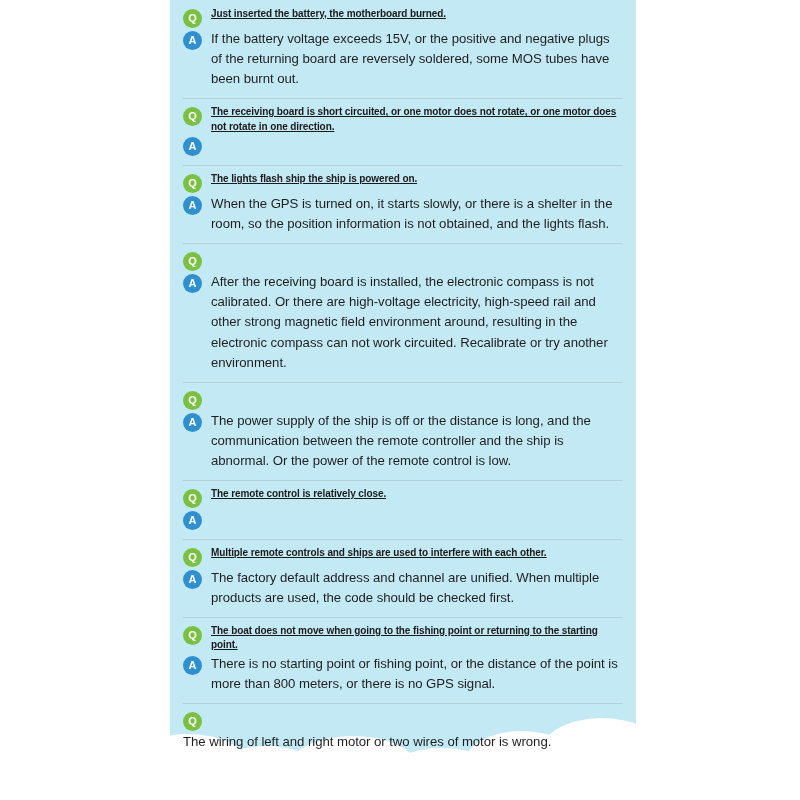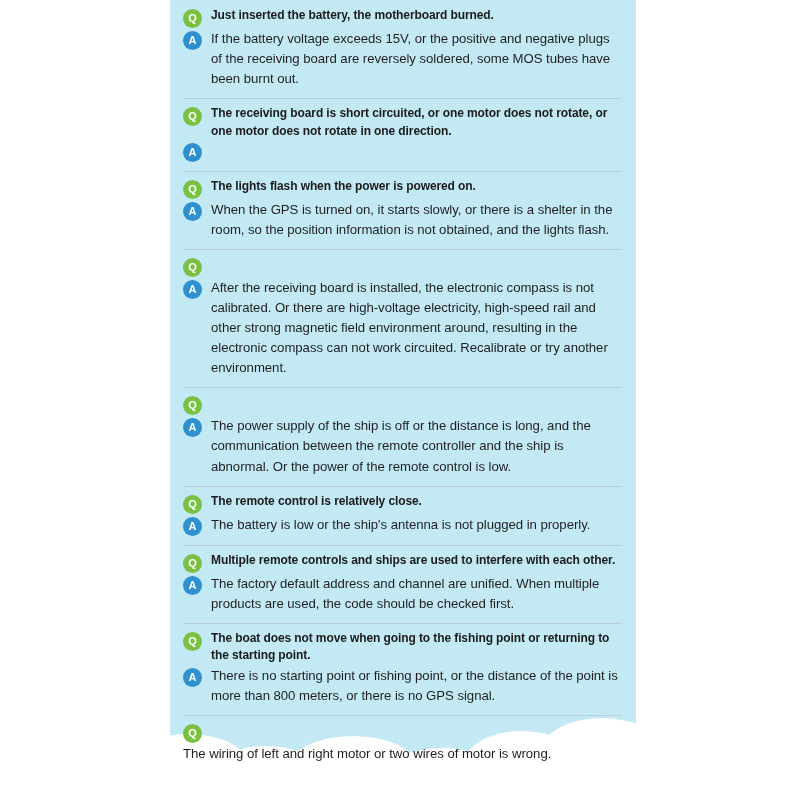--- a/index.html
+++ b/index.html
@@ -78,25 +78,26 @@
     text-align: center;
     margin-right: 9px;
   }
   .badge.q { background: #7ac143; }
   .badge.a { background: #2f90d0; }
 
   .q-row .badge { margin-top: 2px; }
   .a-row .badge { margin-top: 2px; }
 
   .q-text {
-    font-size: 12px;
+    font-size: 10px;
     font-weight: bold;
     line-height: 1.45;
     color: #1b1b1b;
     letter-spacing: -0.1px;
+    text-decoration: underline;
   }
 
   .a-text {
     font-size: 13.2px;
     font-weight: normal;
     line-height: 1.52;
     color: #1f1f1f;
     letter-spacing: -0.05px;
   }
 </style>
@@ -119,38 +120,38 @@
 
   <ul class="faq-list">
 
     <li class="faq-item">
       <div class="qa-row q-row">
         <span class="badge q">Q</span>
         <span class="q-text">Just inserted the battery, the motherboard burned.</span>
       </div>
       <div class="qa-row a-row">
         <span class="badge a">A</span>
-        <span class="a-text">If the battery voltage exceeds 15V, or the positive and negative plugs of the receiving board are reversely soldered, some MOS tubes have been burnt out.</span>
+        <span class="a-text">If the battery voltage exceeds 15V, or the positive and negative plugs of the returning board are reversely soldered, some MOS tubes have been burnt out.</span>
       </div>
     </li>
 
     <li class="faq-item">
       <div class="qa-row q-row">
         <span class="badge q">Q</span>
         <span class="q-text">The receiving board is short circuited, or one motor does not rotate, or one motor does not rotate in one direction.</span>
       </div>
       <div class="qa-row a-row">
         <span class="badge a">A</span>
       </div>
     </li>
 
     <li class="faq-item">
       <div class="qa-row q-row">
         <span class="badge q">Q</span>
-        <span class="q-text">The lights flash when the power is powered on.</span>
+        <span class="q-text">The lights flash ship the ship is powered on.</span>
       </div>
       <div class="qa-row a-row">
         <span class="badge a">A</span>
         <span class="a-text">When the GPS is turned on, it starts slowly, or there is a shelter in the room, so the position information is not obtained, and the lights flash.</span>
       </div>
     </li>
 
     <li class="faq-item">
       <div class="qa-row q-row">
         <span class="badge q">Q</span>
@@ -171,21 +172,20 @@
       </div>
     </li>
 
     <li class="faq-item">
       <div class="qa-row q-row">
         <span class="badge q">Q</span>
         <span class="q-text">The remote control is relatively close.</span>
       </div>
       <div class="qa-row a-row">
         <span class="badge a">A</span>
-        <span class="a-text">The battery is low or the ship's antenna is not plugged in properly.</span>
       </div>
     </li>
 
     <li class="faq-item">
       <div class="qa-row q-row">
         <span class="badge q">Q</span>
         <span class="q-text">Multiple remote controls and ships are used to interfere with each other.</span>
       </div>
       <div class="qa-row a-row">
         <span class="badge a">A</span>

